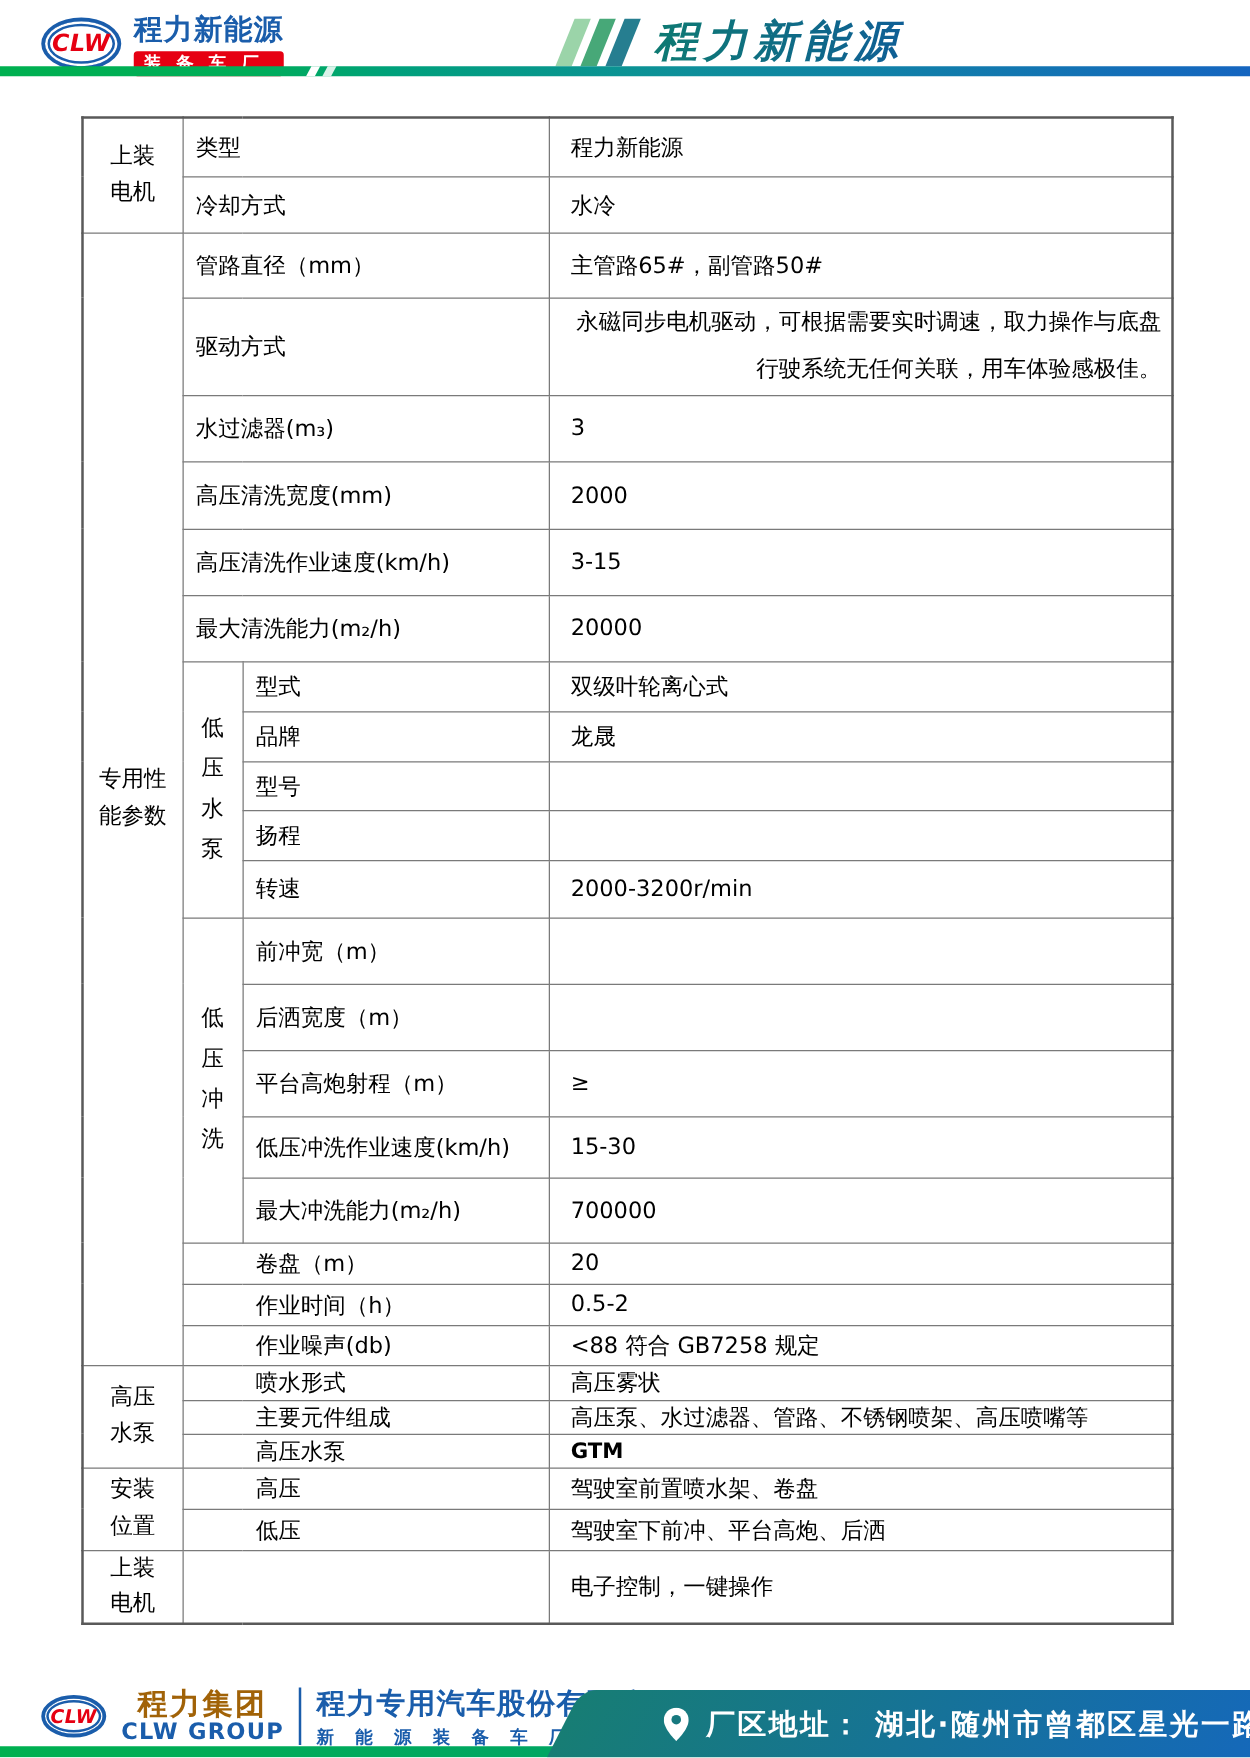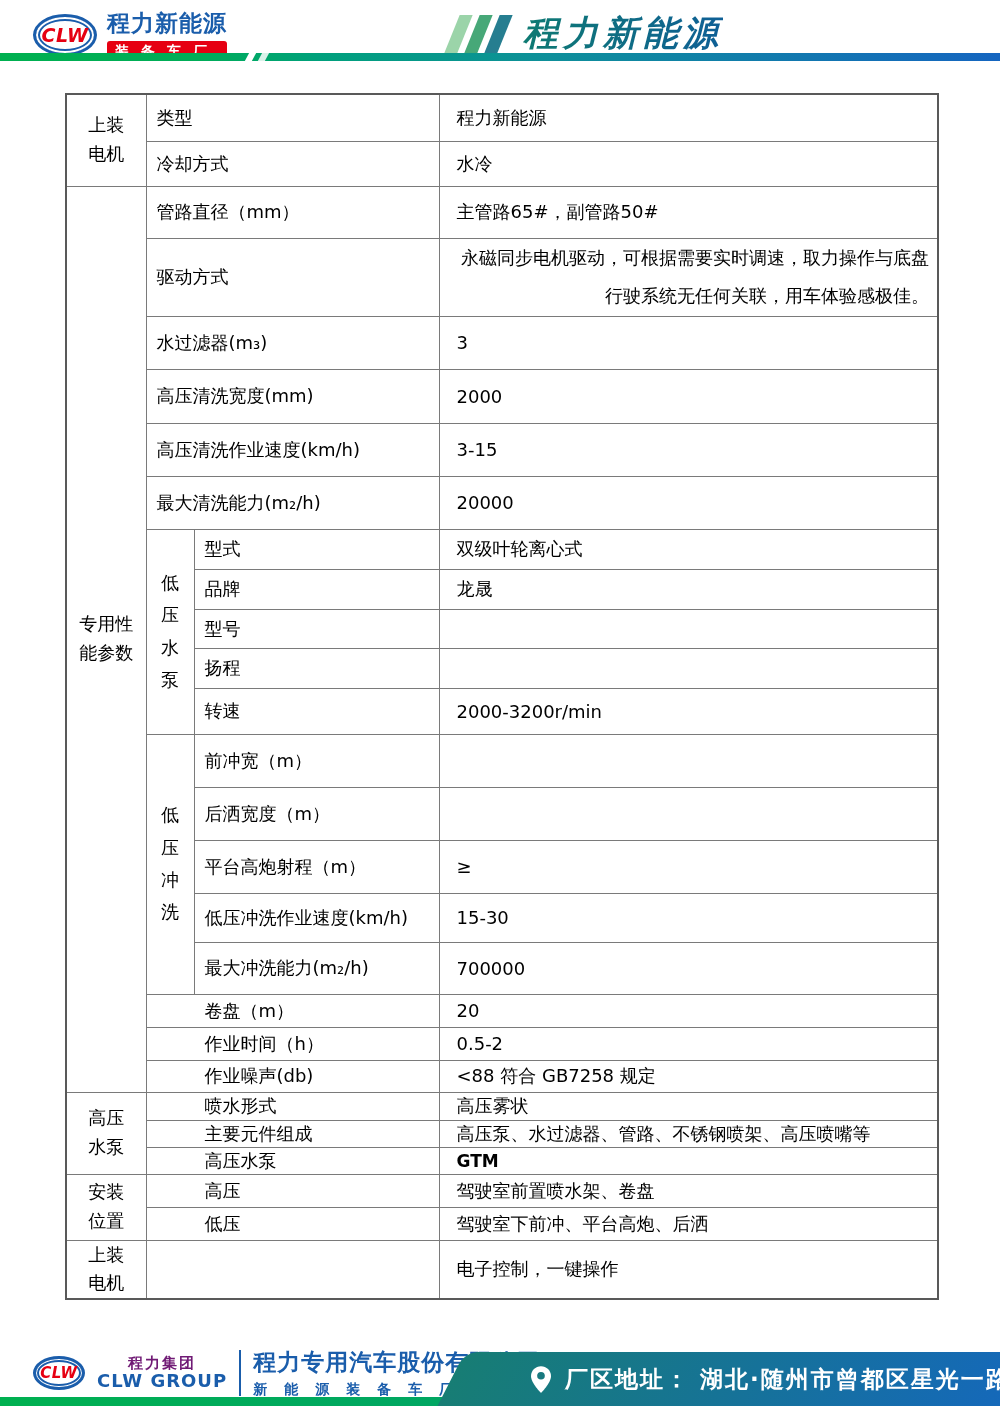--- a/index.html
+++ b/index.html
@@ -67,21 +67,21 @@
   td.p2 { padding-left:58px; }
   td.v  { padding-left:17px; }
   td.v.multi { line-height:38px; padding-right:8px;text-align:right; }
   td.v.bold { font-weight:bold; font-size:17px; }
 
   
   .ftr-cluster { position:absolute; left:33px; top:1347px; display:flex; align-items:center; gap:12px; }
   .oval.small { width:52px; height:34px; box-shadow:inset 0 0 0 1px #fff, inset 0 0 0 3px #1a5dab; }
   .oval.small .clw-txt { font-size:15px; }
   .ftr-group { display:flex; flex-direction:column; align-items:center; line-height:1.1; }
-  .ftr-group-name { color:#701a75; font-weight:900; font-size:15px; letter-spacing:2px; }
+  .ftr-group-name { color:#a16207; font-weight:900; font-size:24px; letter-spacing:2px; }
   .ftr-group-en { color:#1a5dab; font-weight:bold; font-size:18px; letter-spacing:1px; }
   .ftr-divider { width:2px; height:46px; background:#1a5dab; }
   .ftr-company { display:flex; flex-direction:column; gap:3px; }
   .ftr-company-name { color:#1a5dab; font-weight:900; font-size:23px; letter-spacing:1px; }
   .ftr-company-sub { color:#1a5dab; font-weight:bold; font-size:14px; letter-spacing:17px; white-space:nowrap; }
 
   .ftr-strip {
     position:absolute; left:0; bottom:0; width:1000px; height:9px;
     background:linear-gradient(90deg,#00b050,#00997a); z-index:1;
   }

